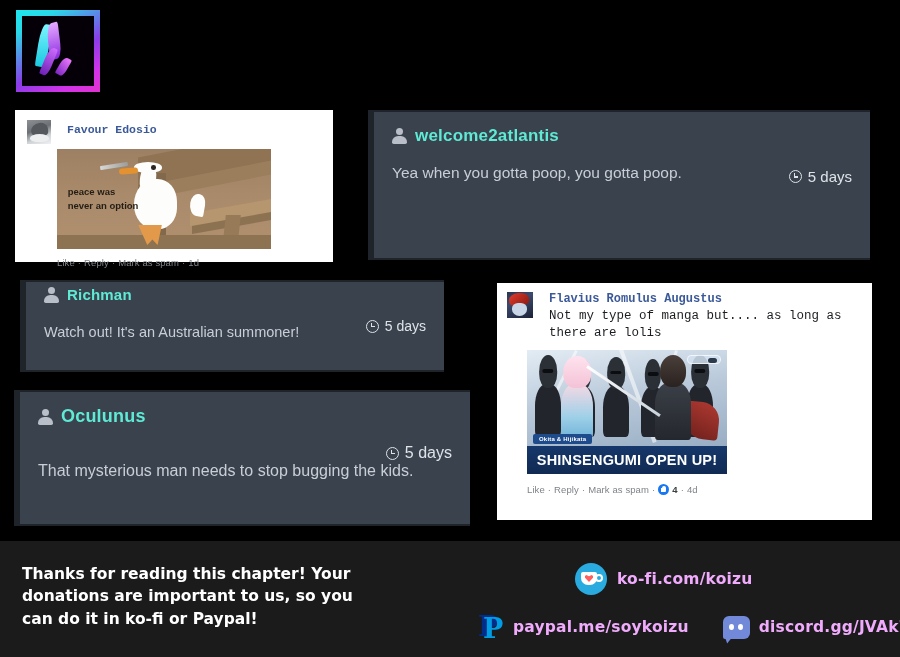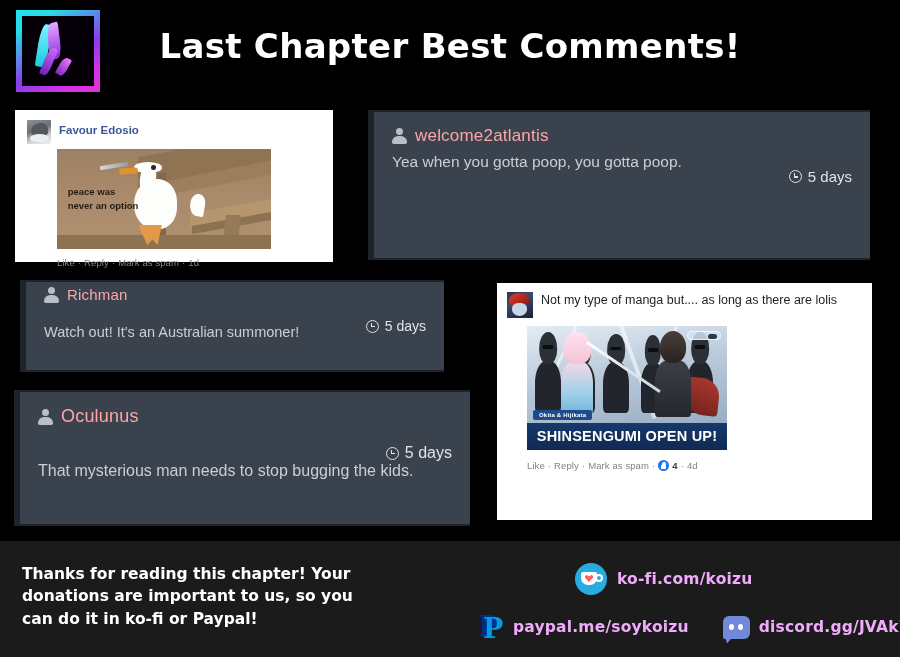--- a/index.html
+++ b/index.html
@@ -115,23 +115,23 @@
   }
   .person-icon::after {
     content: "";
     position: absolute;
     left: 0px; top: 8px;
     width: 15px; height: 8px;
     border-radius: 7px 7px 2px 2px;
     background: #b9bfc8;
   }
   .dcard-name {
-    color: #fca5a5;
+    color: #5eead4;
     font-size: 17px;
-    font-weight: normal;
+    font-weight: bold;
     letter-spacing: 0.2px;
   }
   .dcard-time {
     position: absolute;
     right: 18px;
     display: flex;
     align-items: center;
     gap: 6px;
     color: #dfe3e8;
     font-size: 15px;
@@ -159,21 +159,21 @@
   }
   .dcard-text {
     color: #c9ced6;
     font-size: 15.5px;
     line-height: 1.55;
   }
 
   
   #card-welcome2atlantis { left: 368px; top: 110px; width: 502px; height: 150px; }
   #card-welcome2atlantis .dcard-time { top: 56px; }
-  #card-welcome2atlantis .dcard-text { margin-top: 4px; }
+  #card-welcome2atlantis .dcard-text { margin-top: 15px; }
 
   
   #card-richman { left: 20px; top: 280px; width: 424px; height: 92px; }
   #card-richman .dcard-inner { padding-top: 4px; }
   #card-richman .dcard-name { font-size: 15px; }
   #card-richman .dcard-text { margin-top: 18px; font-size: 14.5px; }
   #card-richman .dcard-time { top: 36px; font-size: 14px; }
 
   
   #card-oculunus { left: 14px; top: 390px; width: 456px; height: 136px; }
@@ -181,21 +181,22 @@
   #card-oculunus .dcard-text { margin-top: 32px; font-size: 16px; }
   #card-oculunus .dcard-time { top: 52px; font-size: 16px; }
 
   
   .wcard {
     position: absolute;
     background: #ffffff;
   }
   .wcard-head {
     display: flex;
-    gap: 8px;
+    gap: 16px;
+    font-family: Liberation Mono, monospace;
   }
   .w-avatar {
     width: 26px; height: 26px;
     flex: 0 0 auto;
     overflow: hidden;
     position: relative;
   }
   .av-favour {
     background: linear-gradient(160deg,#8d9196 0%, #6d7176 40%, #cfd2d4 70%, #f0f1f2 100%);
   }
@@ -659,21 +660,20 @@
 
     <div class="logo-box">
       <div class="logo-inner">
         <div class="logo-k1"></div>
         <div class="logo-k2"></div>
         <div class="logo-k3"></div>
         <div class="logo-k4"></div>
       </div>
     </div>
 
-    <div class="page-title">Last Chapter Best Comments!</div>
   </div>
 
   <div class="wcard" id="card-favour">
 
     <div class="wcard-head">
       <div class="w-avatar av-favour"></div>
       <div class="wcard-name">Favour Edosio</div>
     </div>
 
     <div class="goose-meme">
@@ -749,20 +749,21 @@
       </div>
       <div class="dcard-text">That mysterious man needs to stop bugging the kids.</div>
     </div>
   </div>
 
   <div class="wcard" id="card-flavius">
 
     <div class="wcard-head">
       <div class="w-avatar av-flavius"></div>
       <div class="wcard-body" style="padding-left:0">
+        <div class="wcard-name">Flavius Romulus Augustus</div>
         <div class="wcard-text">Not my type of manga but.... as long as there are lolis</div>
       </div>
     </div>
 
     <div class="shin-meme">
       <div class="sm-sky"></div>
       <div class="sm-beam sm-b1"></div>
       <div class="sm-beam sm-b2"></div>
       <div class="sm-beam sm-b3"></div>
       <div class="sm-fig sm-f1"></div>

